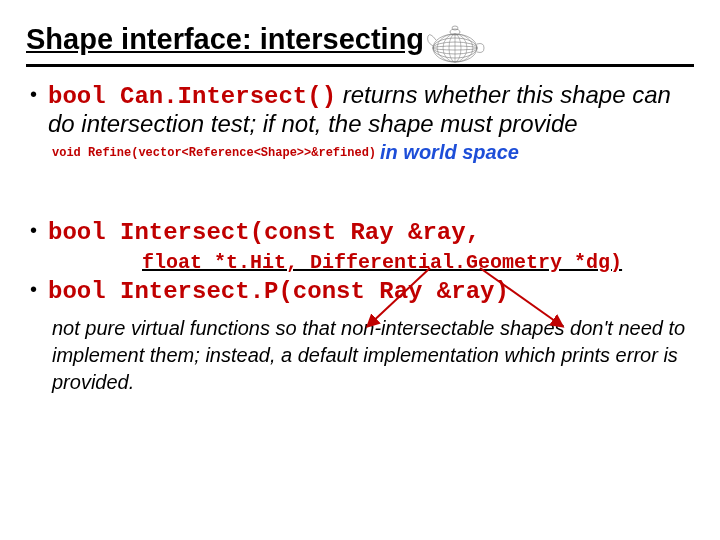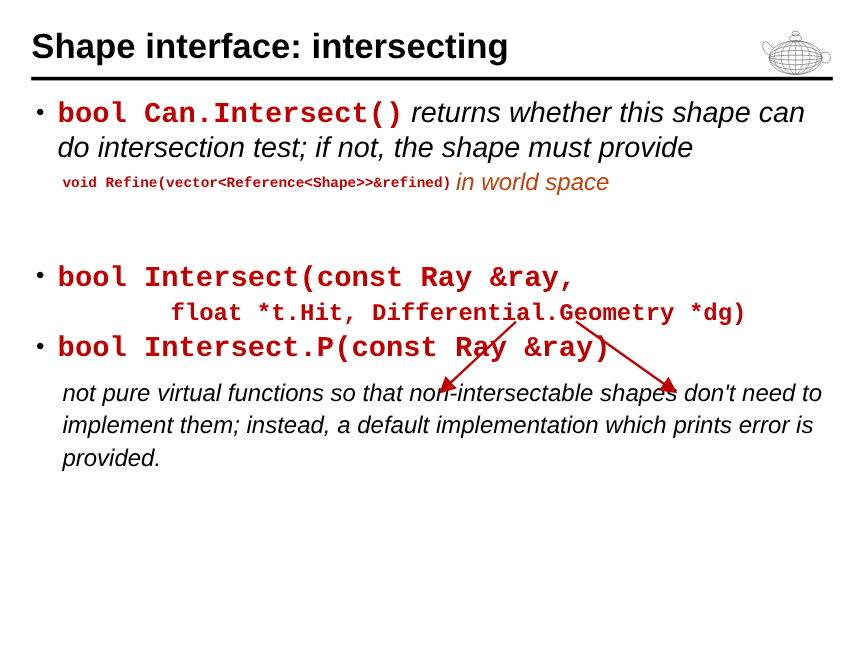--- a/index.html
+++ b/index.html
@@ -11,21 +11,22 @@
     position: relative;
     overflow: hidden;
   }
   .slide {
     padding: 18px 26px 0 26px;
     position: relative;
   }
   .title-row {
     display: flex;
     align-items: center;
-    justify-content: space-between;
+    justify-content: flex-start;
+    text-decoration: underline;
   }
   .title {
     font-size: 29px;
     font-weight: bold;
     color: #000;
     padding-bottom: 6px;
   }
   .logo {
     width: 62px;
     height: 48px;
@@ -80,34 +81,36 @@
   .ann-wrap {
     position: relative;
     height: 0;
   }
   .annotation {
     position: absolute;
     top: -32px;
     left: 350px;
     font-style: italic;
     font-size: 20px;
-    color: #c2410c;
+    color: #1d4ed8;
+    font-weight: bold;
   }
   .arrows {
     position: absolute;
     top: 262px;
     left: 360px;
     width: 280px;
     height: 72px;
     pointer-events: none;
   }
   .sig-indent {
     margin-left: 112px;
     font-size: 20px;
     line-height: 27px;
+    text-decoration: underline;
   }
   .gap { height: 22px; }
   .gap-sm { height: 6px; }
 </style>
 </head>
 <body>
 
 <div class="slide">
   <div class="title-row">
     <div class="title">Shape interface: intersecting</div>

